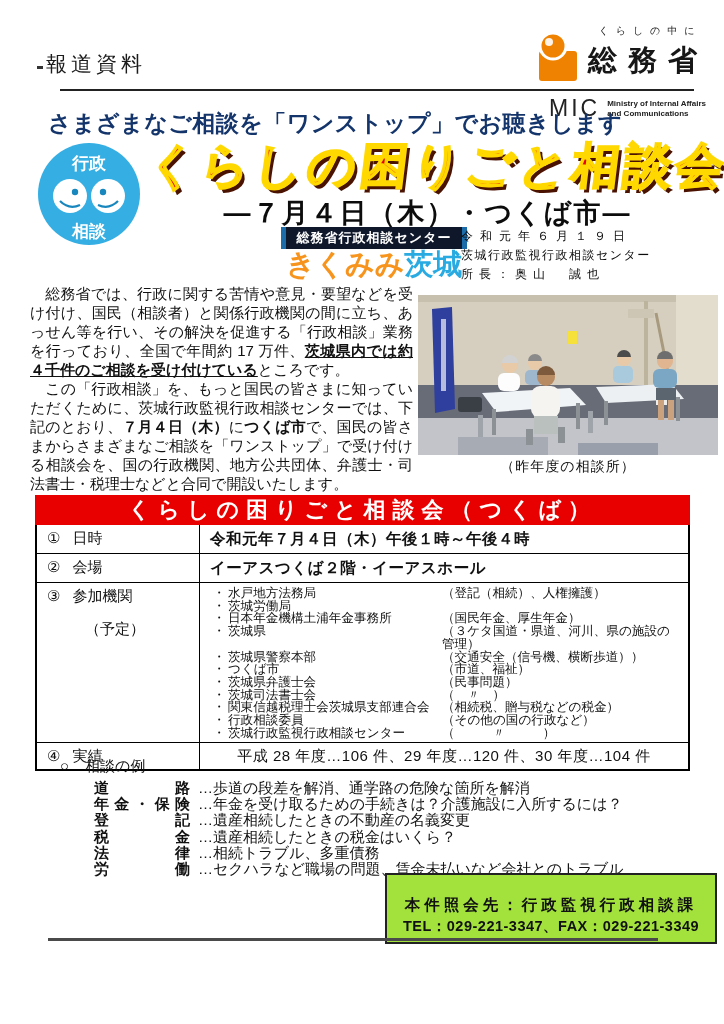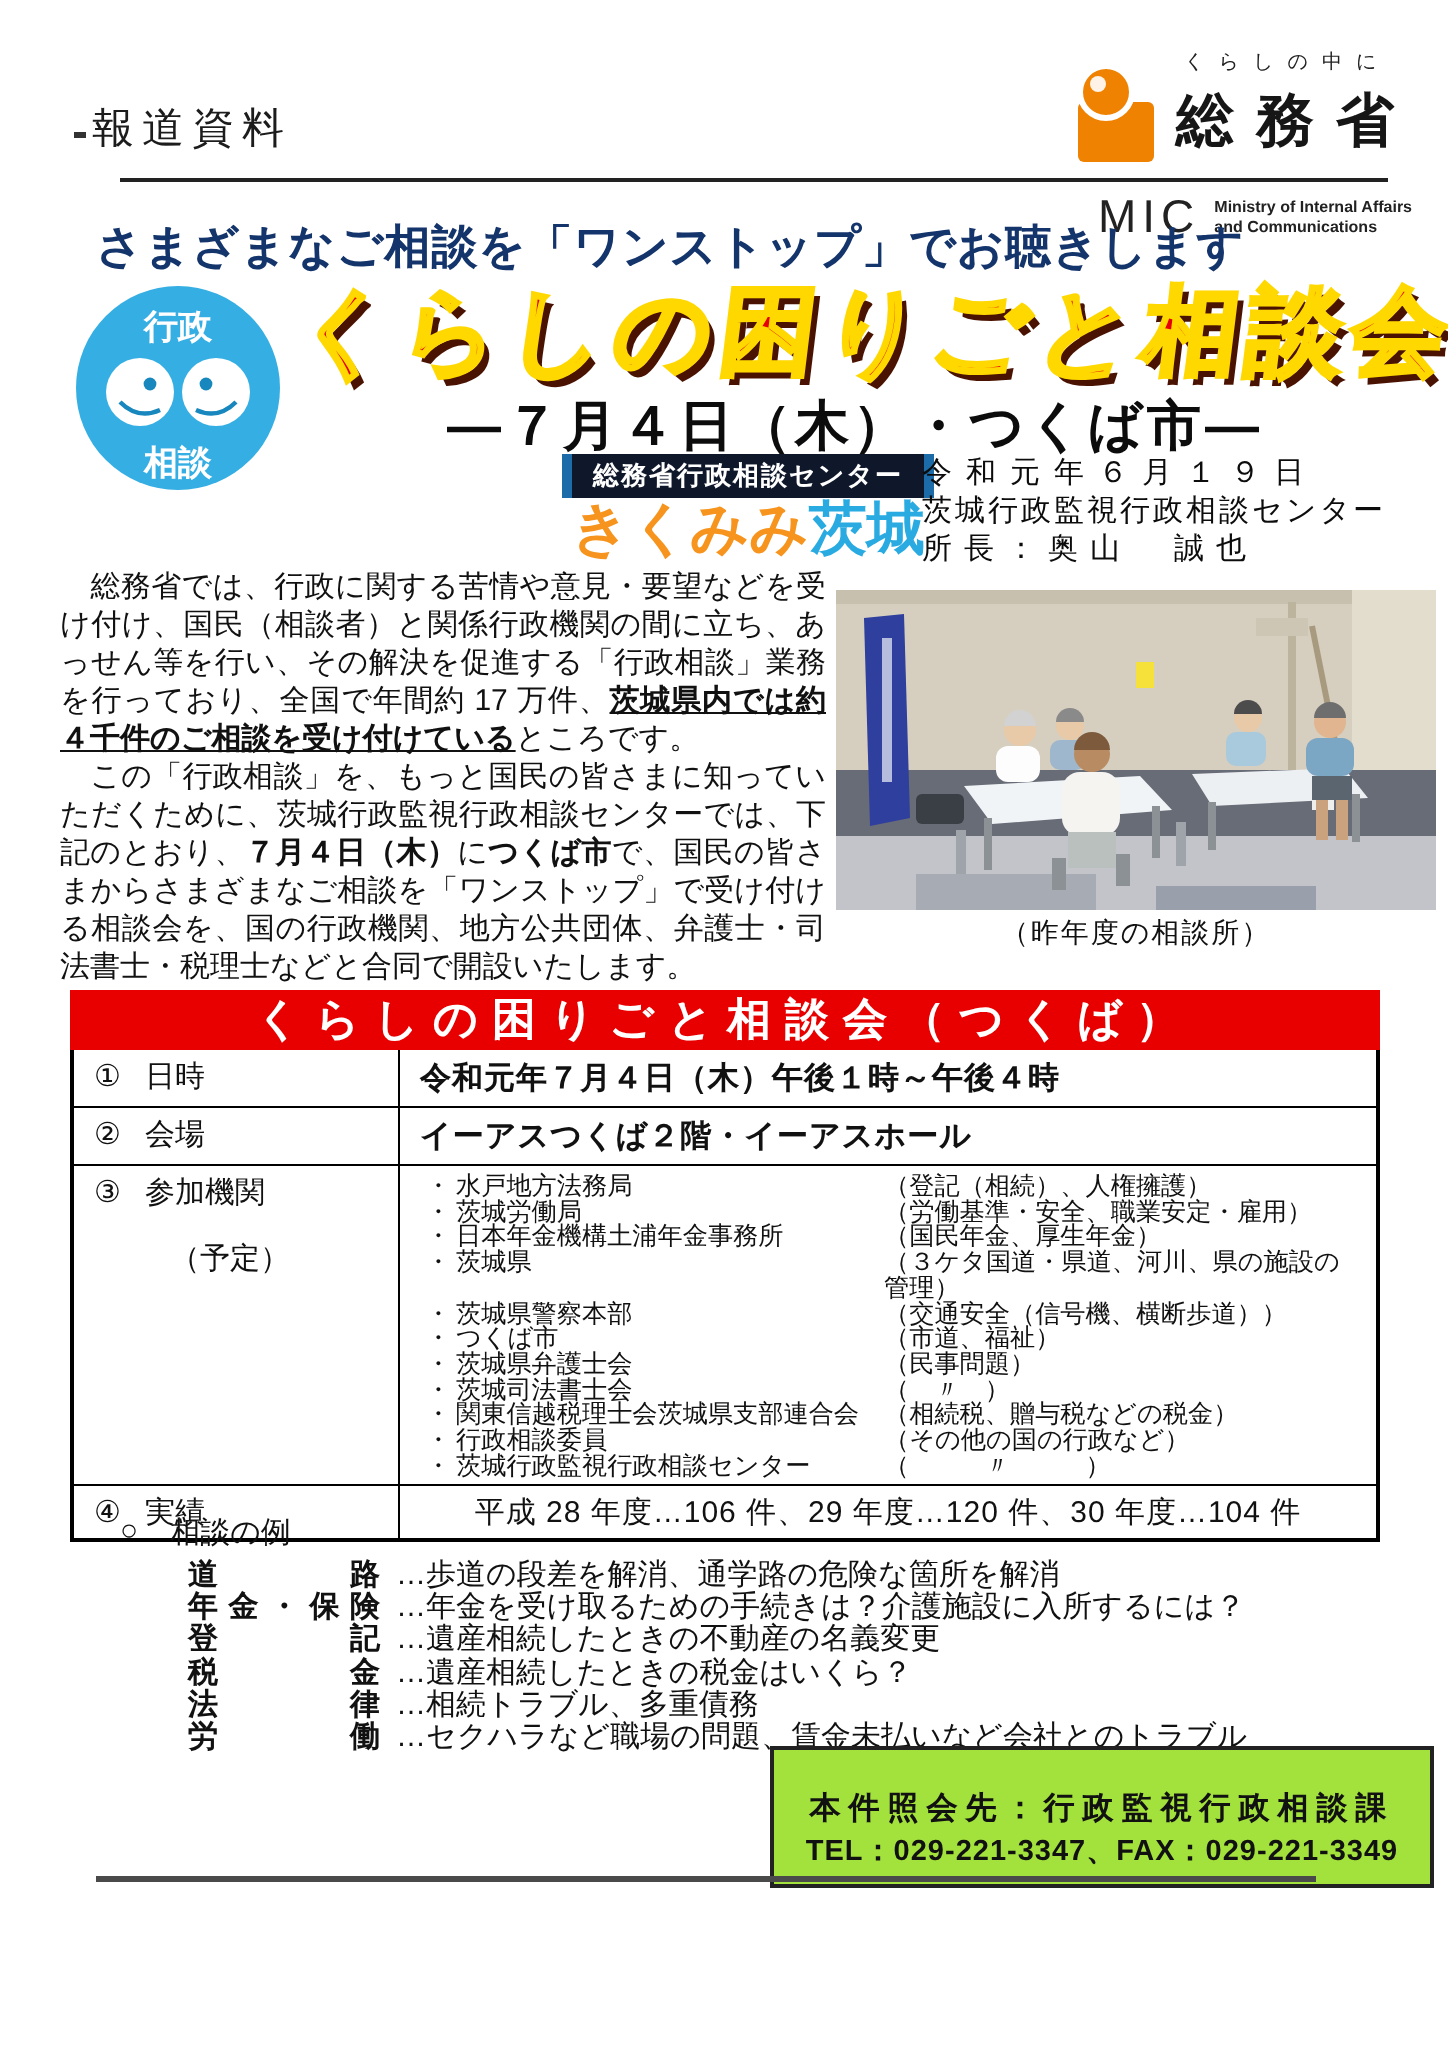--- a/index.html
+++ b/index.html
@@ -3,21 +3,21 @@
 <meta charset="utf-8">
 <style>
   html,body{margin:0;padding:0;background:#888;}
   .page{position:relative;width:724px;height:1024px;background:#ffffff;margin:0 auto;
         font-family:"Liberation Sans",sans-serif;color:#111;overflow:hidden;}
   
   .tick{position:absolute;left:37px;top:66px;width:6px;height:3px;background:#333;}
   .doc-label{position:absolute;left:46px;top:50px;font-size:21px;letter-spacing:4px;font-weight:500;color:#1c1c1c;}
   .soumu{position:absolute;right:16px;top:24px;display:flex;align-items:flex-end;gap:6px;}
   .soumu-text{text-align:left;padding-bottom:2px;}
-  .tagline{font-size:10px;letter-spacing:7px;color:#222;margin:0 0 3px 4px;}
+  .tagline{font-size:10px;letter-spacing:7px;color:#222;margin:0 0 3px 4px;text-align:center;}
   .ministry{font-size:29px;letter-spacing:11px;font-weight:600;color:#161616;white-space:nowrap;}
   .header-rule{position:absolute;left:60px;right:30px;top:89px;border-top:2px solid #222;}
   .mic-line{position:absolute;right:18px;top:95px;display:flex;align-items:center;gap:7px;}
   .mic-text{font-size:23px;letter-spacing:3px;color:#222;}
   .mic-sub{font-size:8px;font-weight:bold;line-height:1.15;color:#222;}
   
   .catchphrase{position:absolute;left:48px;top:108px;font-size:23px;font-weight:bold;color:#14356b;letter-spacing:0.5px;}
   .gyosei-logo{position:absolute;left:36px;top:141px;}
   .title-main{position:absolute;left:148px;top:134px;width:566px;font-size:48px;font-weight:bold;
       color:#e60000;letter-spacing:4px;white-space:nowrap;transform:skewX(-7deg);
@@ -25,21 +25,21 @@
   .subtitle{position:absolute;left:145px;top:195px;width:565px;text-align:center;font-size:27px;
       font-weight:bold;letter-spacing:2px;color:#0c0c0c;white-space:nowrap;}
   
   .badge{position:absolute;left:281px;top:227px;width:176px;background:#0f172a;color:#fff;
       font-size:13px;font-weight:bold;text-align:center;padding:2px 0;
       border-left:5px solid #1b6ca8;border-right:5px solid #1b6ca8;letter-spacing:1px;}
   .brand{position:absolute;left:281px;top:245px;width:186px;text-align:center;font-size:29px;
       font-weight:bold;letter-spacing:0px;white-space:nowrap;}
   .brand-l{color:#f7941d;}
   .brand-r{color:#29abe2;}
-  .issuer-right{position:absolute;left:461px;top:227px;width:258px;font-size:15px;line-height:19px;color:#0c0c0c;}
+  .issuer-right{position:absolute;left:461px;top:227px;width:258px;font-size:12px;line-height:19px;color:#0c0c0c;}
   .issuer-date{letter-spacing:7px;white-space:nowrap;}
   .issuer-org{letter-spacing:1.5px;white-space:nowrap;}
   .issuer-chief{letter-spacing:6px;white-space:nowrap;}
   
   .body-row{position:absolute;left:30px;top:284px;width:688px;display:flex;gap:5px;}
   .paragraphs{width:383px;font-size:15px;line-height:19px;text-align:justify;}
   .paragraphs p{margin:0;}
   .bu{font-weight:bold;text-decoration:underline;}
   .photo-col{width:300px;}
   .photo{display:block;margin-top:11px;border:0;}
@@ -229,21 +229,20 @@
 
             <div class="org-line">
               <span class="org-bullet">・</span>
               <span class="org-name">水戸地方法務局</span>
               <span class="org-topic">（登記（相続）、人権擁護）</span>
             </div>
 
             <div class="org-line">
               <span class="org-bullet">・</span>
               <span class="org-name">茨城労働局</span>
-              <span class="org-topic">（労働基準・安全、職業安定・雇用）</span>
             </div>
 
             <div class="org-line">
               <span class="org-bullet">・</span>
               <span class="org-name">日本年金機構土浦年金事務所</span>
               <span class="org-topic">（国民年金、厚生年金）</span>
             </div>
 
             <div class="org-line">
               <span class="org-bullet">・</span>

